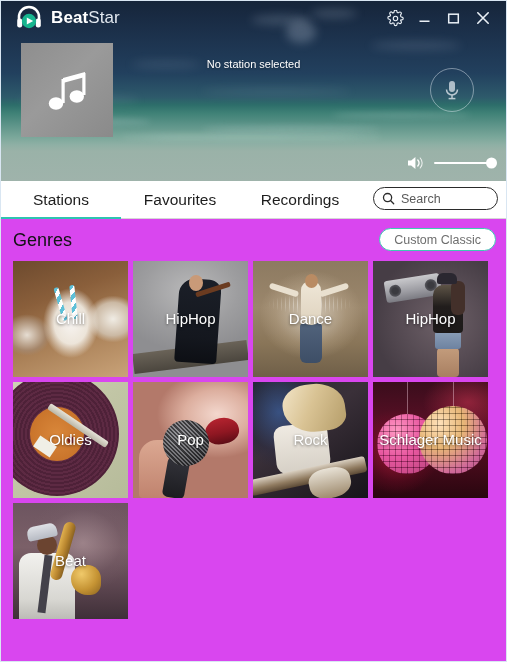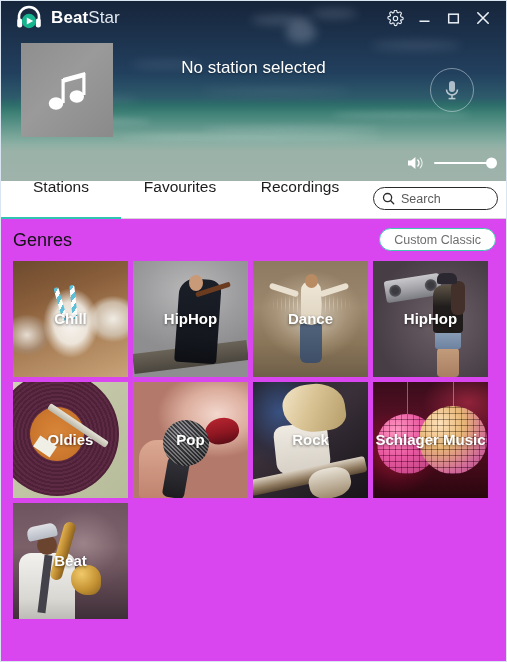--- a/index.html
+++ b/index.html
@@ -126,21 +126,21 @@
     display: flex; align-items: center; justify-content: center;
     z-index: 4;
   }
   .album-art svg { display: block; }
 
   .now-playing {
     position: absolute;
     left: 0; top: 57px;
     width: 100%;
     text-align: center;
-    font-size: 17px;
+    font-size: 11px;
     color: #ffffff;
     z-index: 4;
     text-shadow: 0 1px 2px rgba(0,0,0,.35);
   }
 
   .mic-button {
     position: absolute;
     left: 429px; top: 67px;
     width: 44px; height: 44px;
     border-radius: 50%;
@@ -186,21 +186,21 @@
   .tabbar {
     position: relative;
     height: 38px;
     background: #ffffff;
     display: flex;
     align-items: center;
   }
   .tab {
     height: 44px;
     display: flex;
-    align-items: flex-start;
+    align-items: center;
     justify-content: center;
     font-size: 15.5px;
     color: #1d1d1d;
     white-space: nowrap;
   }
   .tab.t-stations   { width: 120px; }
   .tab.t-favourites { width: 110px; margin-left: 4px; }
   .tab.t-recordings { width: 110px; margin-left: 10px; }
 
   .tab-underline-base {
@@ -292,21 +292,21 @@
     overflow: hidden;
     display: flex;
     align-items: center;
     justify-content: center;
   }
   .tile-art { position: absolute; inset: 0; }
   .tile-label {
     position: relative;
     z-index: 3;
     font-size: 15px;
-    font-weight: bold;
+    font-weight: normal;
     color: #ffffff;
     text-shadow: 0 1px 3px rgba(0,0,0,.55);
     text-align: center;
     line-height: 1.1;
     padding: 0 14px;
     white-space: nowrap;
   }
 
   
   

